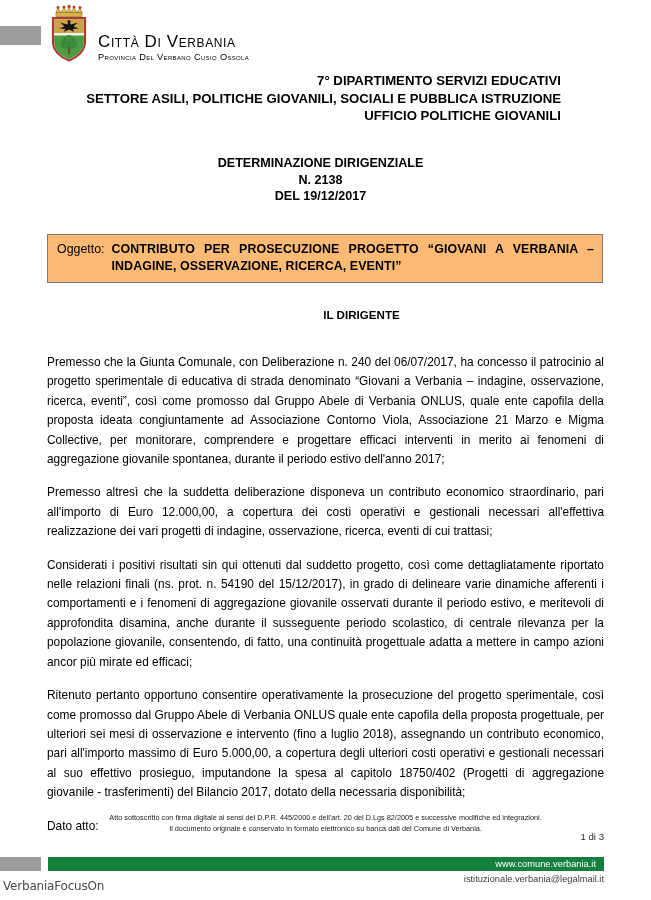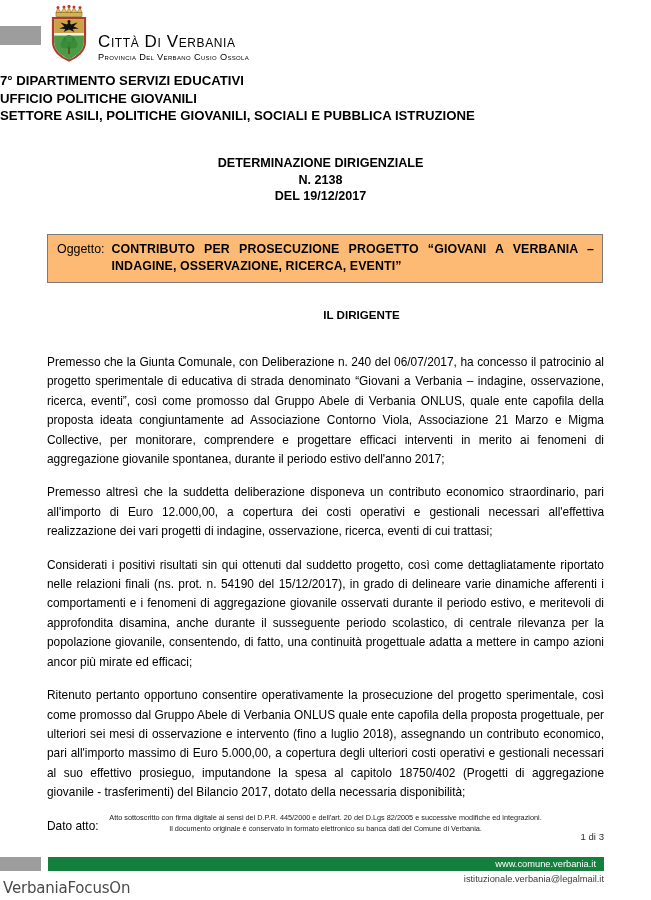--- a/index.html
+++ b/index.html
@@ -70,21 +70,21 @@
     font-variant: small-caps;
     text-transform: capitalize;
   }
 
   
   .dept-block {
     position: absolute;
     left: 0;
     top: 72px;
     width: 561px;
-    text-align: left;
+    text-align: right;
     font-weight: bold;
     font-size: 13.2px;
     line-height: 17.5px;
   }
   .det-block {
     position: absolute;
     left: 0;
     top: 155px;
     width: 641px;
     text-align: center;
@@ -198,21 +198,21 @@
     top: 874px;
     font-size: 9.3px;
     color: #3b3b3b;
   }
 
   
   .watermark {
     position: absolute;
     left: 3px;
     top: 879px;
-    font-size: 15px;
+    font-size: 12px;
     color: #4a4a4a;
     letter-spacing: -0.2px;
     font-family: "DejaVu Sans", sans-serif;
   }
 </style>
 </head>
 <body>
 
 <div class="grey-block-tl"></div>
 <div class="grey-block-bl"></div>
@@ -253,22 +253,22 @@
     </svg>
   </div>
   <div class="lh-text">
     <div class="lh-title">Città di Verbania</div>
     <div class="lh-sub">Provincia del Verbano Cusio Ossola</div>
   </div>
 </div>
 
 <div class="dept-block">
   <div>7° DIPARTIMENTO SERVIZI EDUCATIVI</div>
+  <div>SETTORE ASILI, POLITICHE GIOVANILI, SOCIALI E PUBBLICA ISTRUZIONE</div>
   <div>UFFICIO POLITICHE GIOVANILI</div>
-  <div>SETTORE ASILI, POLITICHE GIOVANILI, SOCIALI E PUBBLICA ISTRUZIONE</div>
 </div>
 
 <div class="det-block">
   <div>DETERMINAZIONE DIRIGENZIALE</div>
   <div>N. 2138</div>
   <div>DEL 19/12/2017</div>
 </div>
 
 <div class="oggetto-box">
   <div class="oggetto-inner">

